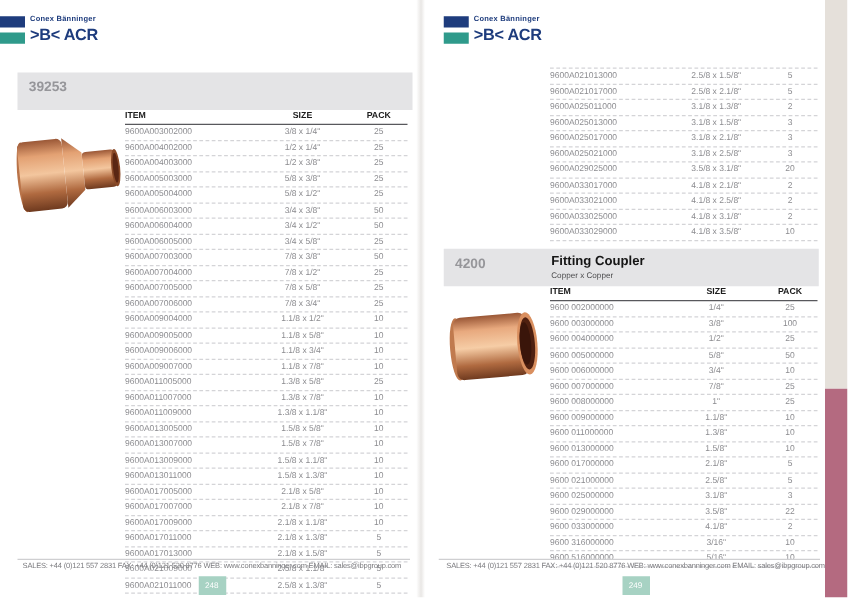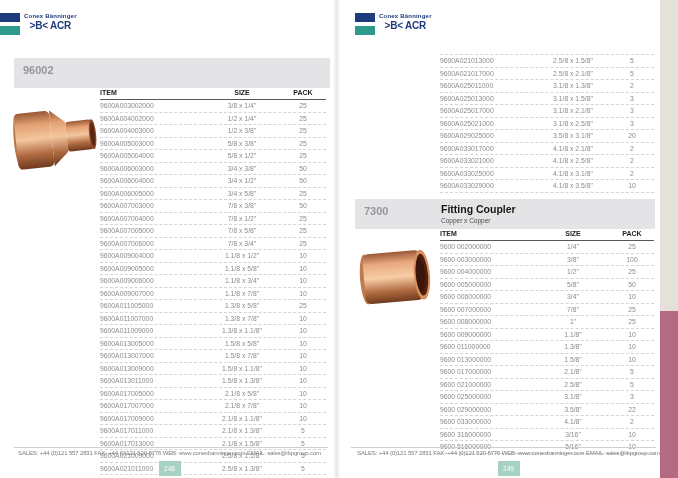--- a/index.html
+++ b/index.html
@@ -16,21 +16,21 @@
 
   
   .logo{position:absolute;top:13px;display:flex;align-items:flex-start;}
   #page-left .logo{left:0;}
   #page-right .logo{left:16px;}
   .logo-mark{width:20px;height:22px;display:flex;flex-direction:column;justify-content:space-between;}
   .logo-bar-top{height:9px;background:#1e3c7d;}
   .logo-bar-bottom{height:9px;background:#2f9a8b;}
   .logo-text{margin-left:4px;line-height:1;}
   .logo-top{font-size:6px;color:#1e3c7d;font-weight:600;letter-spacing:.2px;}
-  .logo-main{font-size:10px;color:#1e3c7d;font-weight:bold;margin-top:2px;letter-spacing:-.2px;text-align:center;}
+  .logo-main{font-size:13px;color:#1e3c7d;font-weight:bold;margin-top:2px;letter-spacing:-.2px;}
 
   
   .section-bar{position:absolute;background:#e4e4e6;display:flex;height:30px;}
   #page-left .section-bar{left:14px;top:58px;width:316px;}
   #page-right .section-bar{left:16px;top:199px;width:300px;}
   .section-code{width:86px;box-sizing:border-box;padding:6px 0 0 9px;
     font-size:11px;font-weight:bold;color:#96969a;}
   .section-info{padding-top:4px;}
   .section-title{font-size:10.5px;font-weight:bold;color:#161616;}
   .section-subtitle{font-size:6.5px;color:#4c4c4e;margin-top:2px;}
@@ -76,21 +76,21 @@
       <div class="logo-bar-top"></div>
       <div class="logo-bar-bottom"></div>
     </div>
     <div class="logo-text">
       <div class="logo-top">Conex Bänninger</div>
       <div class="logo-main">&gt;B&lt; ACR</div>
     </div>
   </div>
 
   <div class="section-bar">
-    <div class="section-code">96002</div>
+    <div class="section-code">39253</div>
   </div>
 
   <div class="product-img" id="img-reducer">
     <svg width="86" height="84" viewBox="0 0 86 84">
       <defs>
         <linearGradient id="cu1" x1="0" y1="0" x2="0" y2="1">
           <stop offset="0" stop-color="#9a5736"></stop>
           <stop offset="0.22" stop-color="#e3a173"></stop>
           <stop offset="0.48" stop-color="#f3c69e"></stop>
           <stop offset="0.75" stop-color="#b06a40"></stop>
@@ -340,21 +340,21 @@
         </div>
         <div class="trow">
           <span class="col0">9600A033029000</span>
           <span class="col1">4.1/8 x 3.5/8"</span>
           <span class="col2">10</span>
         </div>
       </div>
   </div>
 
   <div class="section-bar">
-    <div class="section-code">7300</div>
+    <div class="section-code">4200</div>
     <div class="section-info">
       <div class="section-title">Fitting Coupler</div>
       <div class="section-subtitle">Copper x Copper</div>
     </div>
   </div>
 
   <div class="product-img" id="img-coupler">
     <svg width="78" height="88" viewBox="0 0 78 88">
       <defs>
         <linearGradient id="cu2" x1="0" y1="0" x2="0" y2="1">

